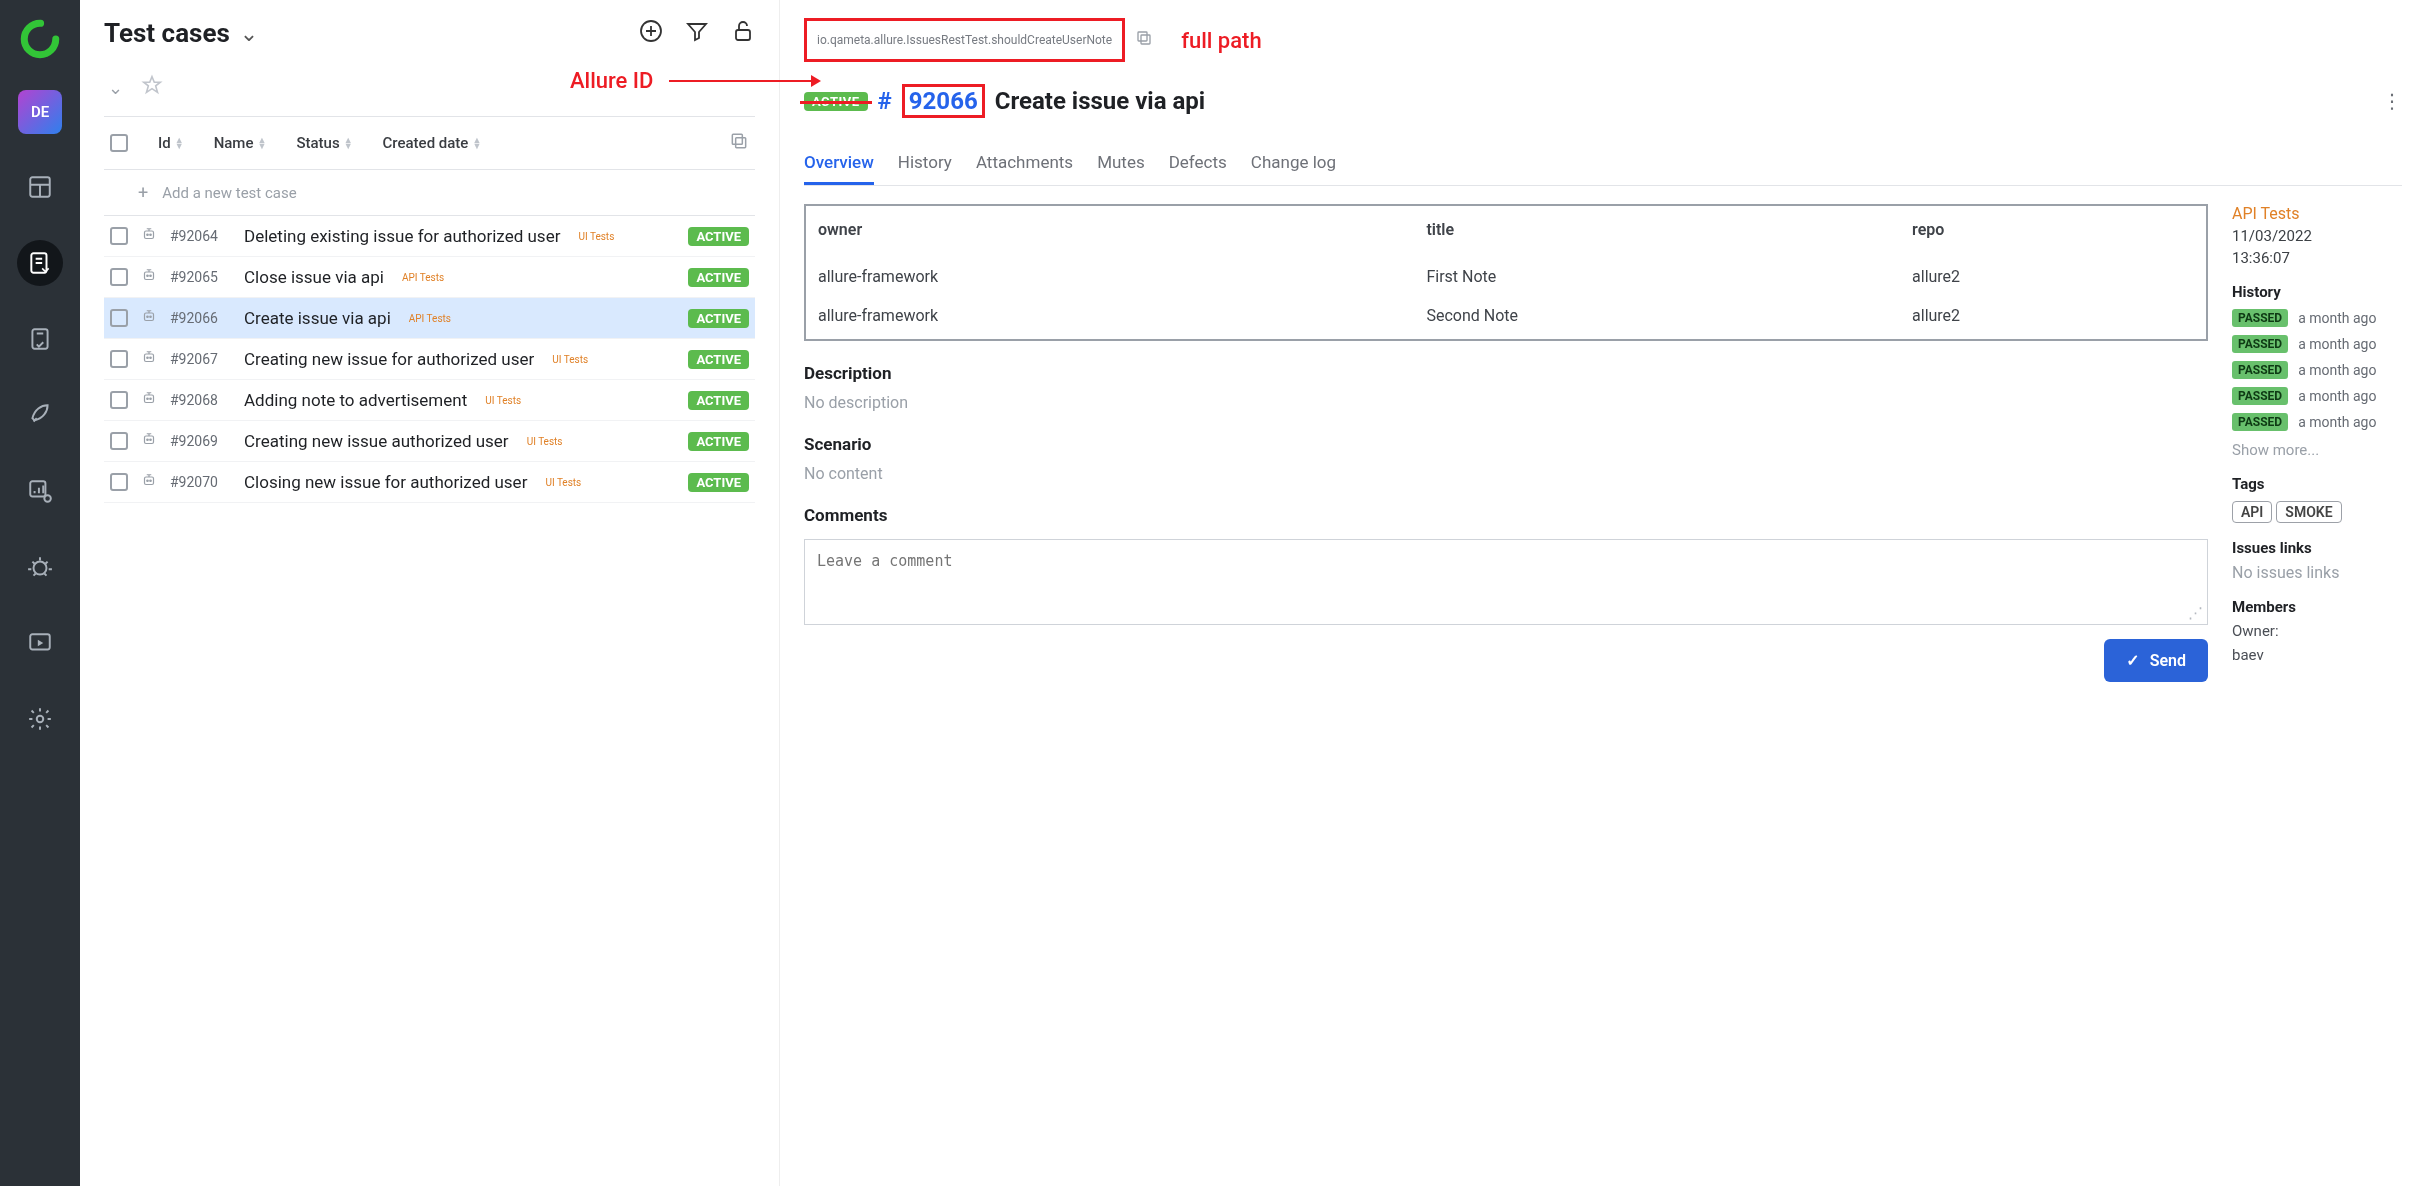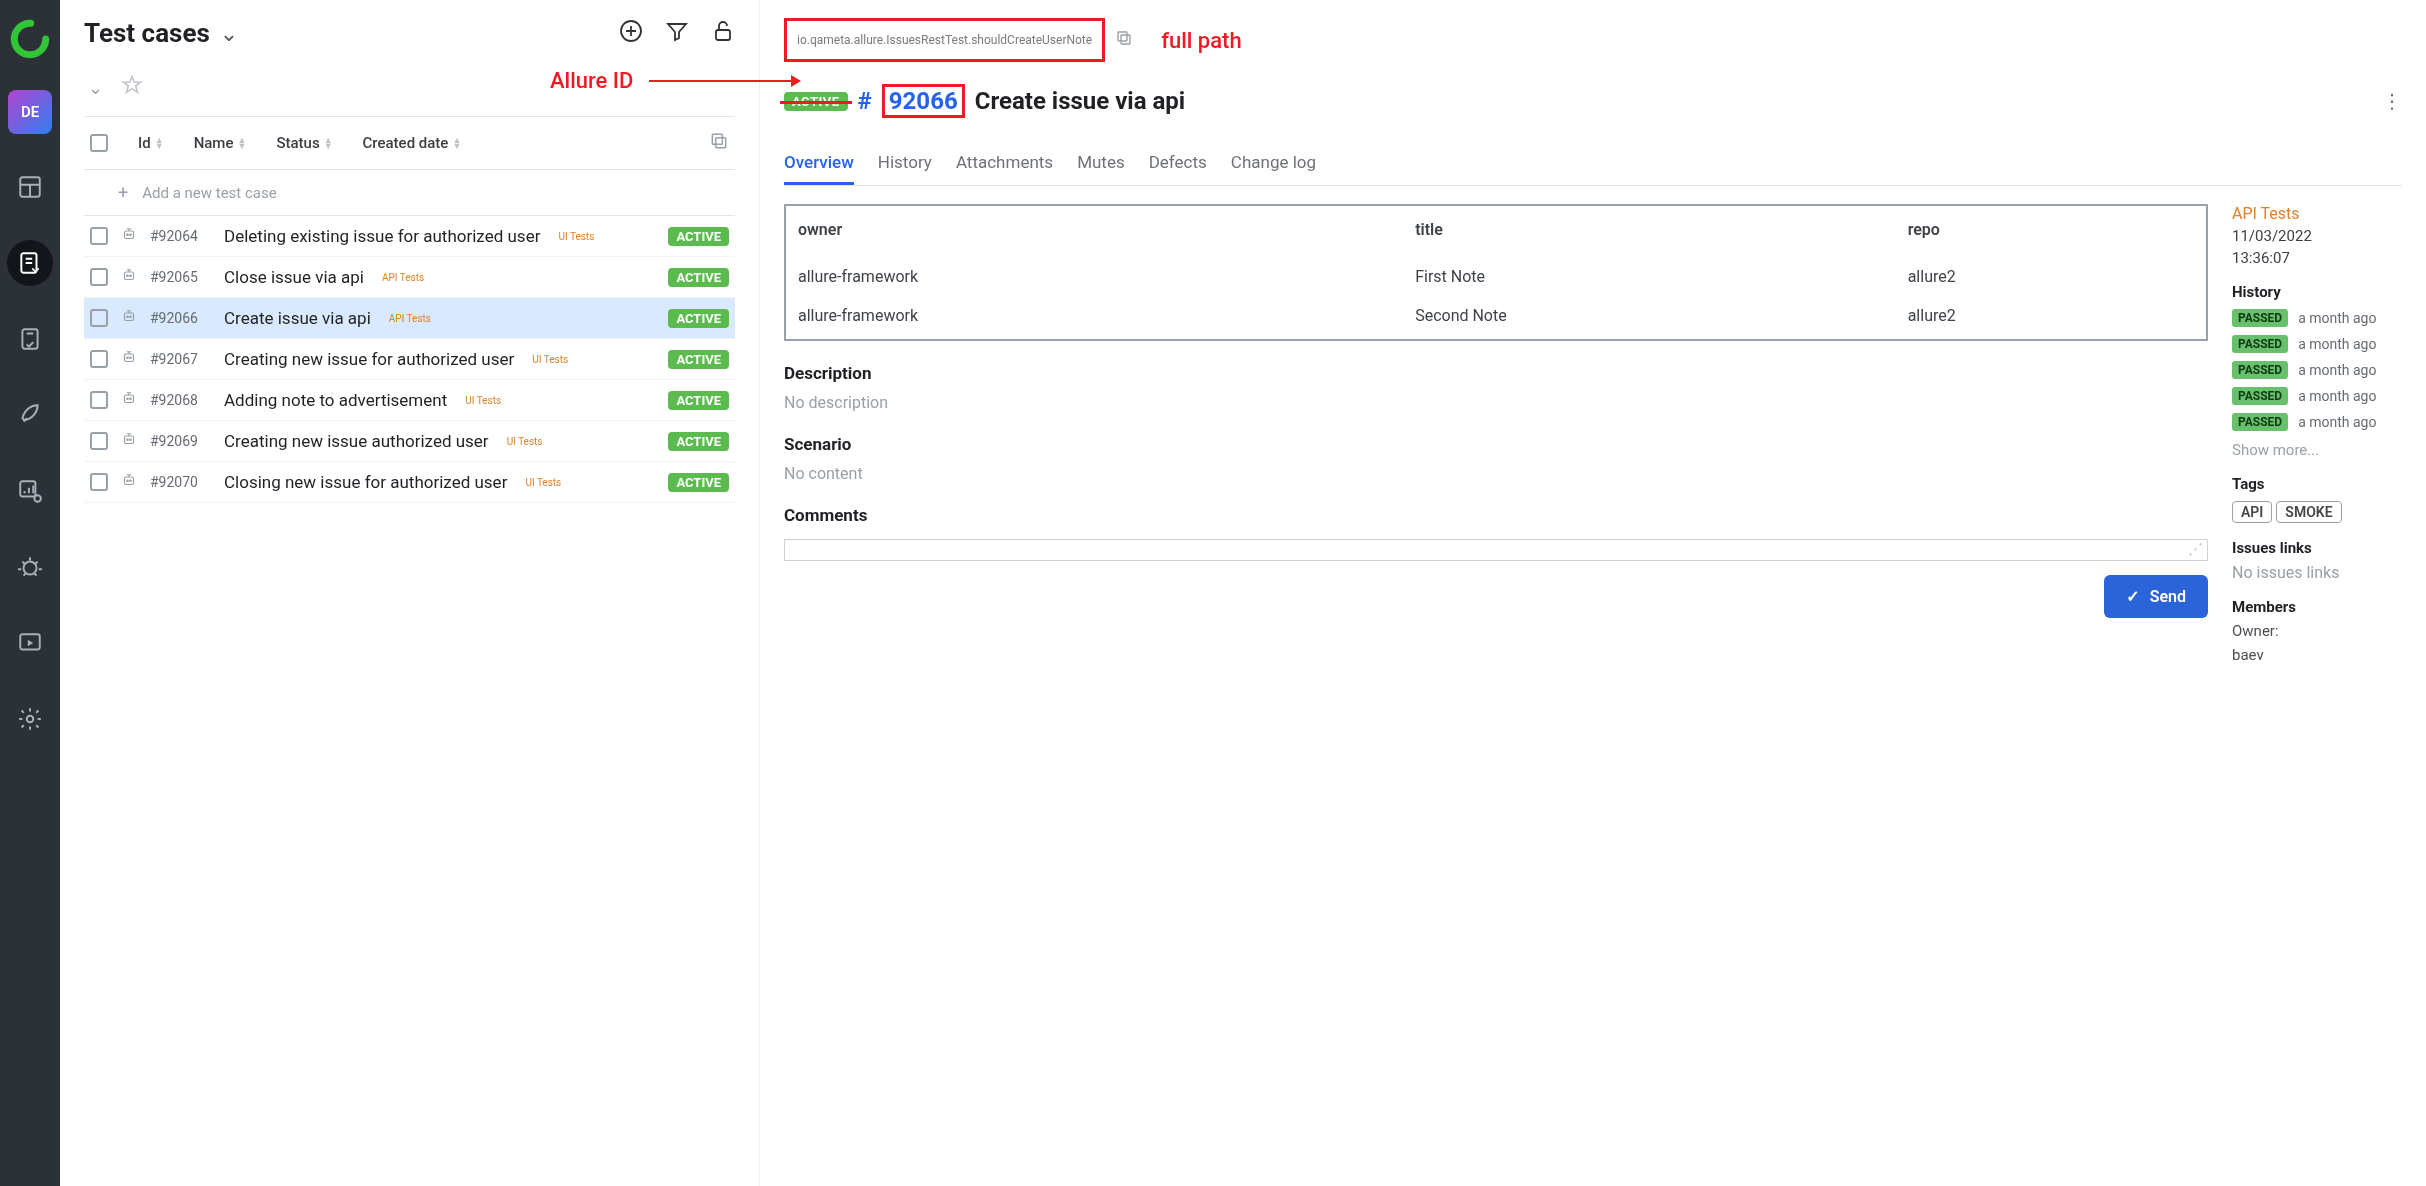--- a/index.html
+++ b/index.html
@@ -19,21 +19,21 @@
     --draft-bg:#9aa2ab;
     --passed-bg:#7bc47f;
     --passed-txt:#0a3d0f;
     --send-blue:#2b63d8;
   }
   * { box-sizing:border-box; font-family: -apple-system, BlinkMacSystemFont, "Segoe UI", Roboto, sans-serif; }
   body { margin:0; background:#fff; color:var(--text); font-size:15px; }
   .app { display:flex; min-height:100vh; position:relative; }
 
   
-  .sidebar { width:60px; background:var(--sidebar-bg); display:flex; flex-direction:column; align-items:center; padding-top:18px; gap:30px; }
+  .sidebar { width:80px; background:var(--sidebar-bg); display:flex; flex-direction:column; align-items:center; padding-top:18px; gap:30px; }
   .logo { width:42px; height:42px; }
   .avatar { width:44px; height:44px; border-radius:8px; background:linear-gradient(135deg,#b343d1,#2f80ed); color:#fff; display:flex; align-items:center; justify-content:center; font-weight:600; }
   .sb-icon { width:46px; height:46px; display:flex; align-items:center; justify-content:center; color:#a8b0b9; border-radius:50%; }
   .sb-icon.active { background:#12161a; color:#fff; }
 
   
   .main { flex:1; display:flex; }
   .leftpanel { flex:0 0 700px; border-right:1px solid #eee; padding:18px 24px 0 24px; }
   .rightpanel { flex:1; padding:18px 24px 24px 24px; position:relative; }
 
@@ -393,20 +393,21 @@
           </table>
 
           <div class="sect-h">Description</div>
           <div class="sect-muted">No description</div>
 
           <div class="sect-h">Scenario</div>
           <div class="sect-muted">No content</div>
 
           <div class="sect-h">Comments</div>
           <div class="comments-wrap">
+            <textarea class="ctextarea" placeholder="Leave a comment" style=""></textarea>
             <div class="resize-handle">⋰</div>
           </div>
           <div class="send-row">
             <button class="send-btn">
               <span>✓</span>
               <span>Send</span>
             </button>
           </div>
         </div>
 

